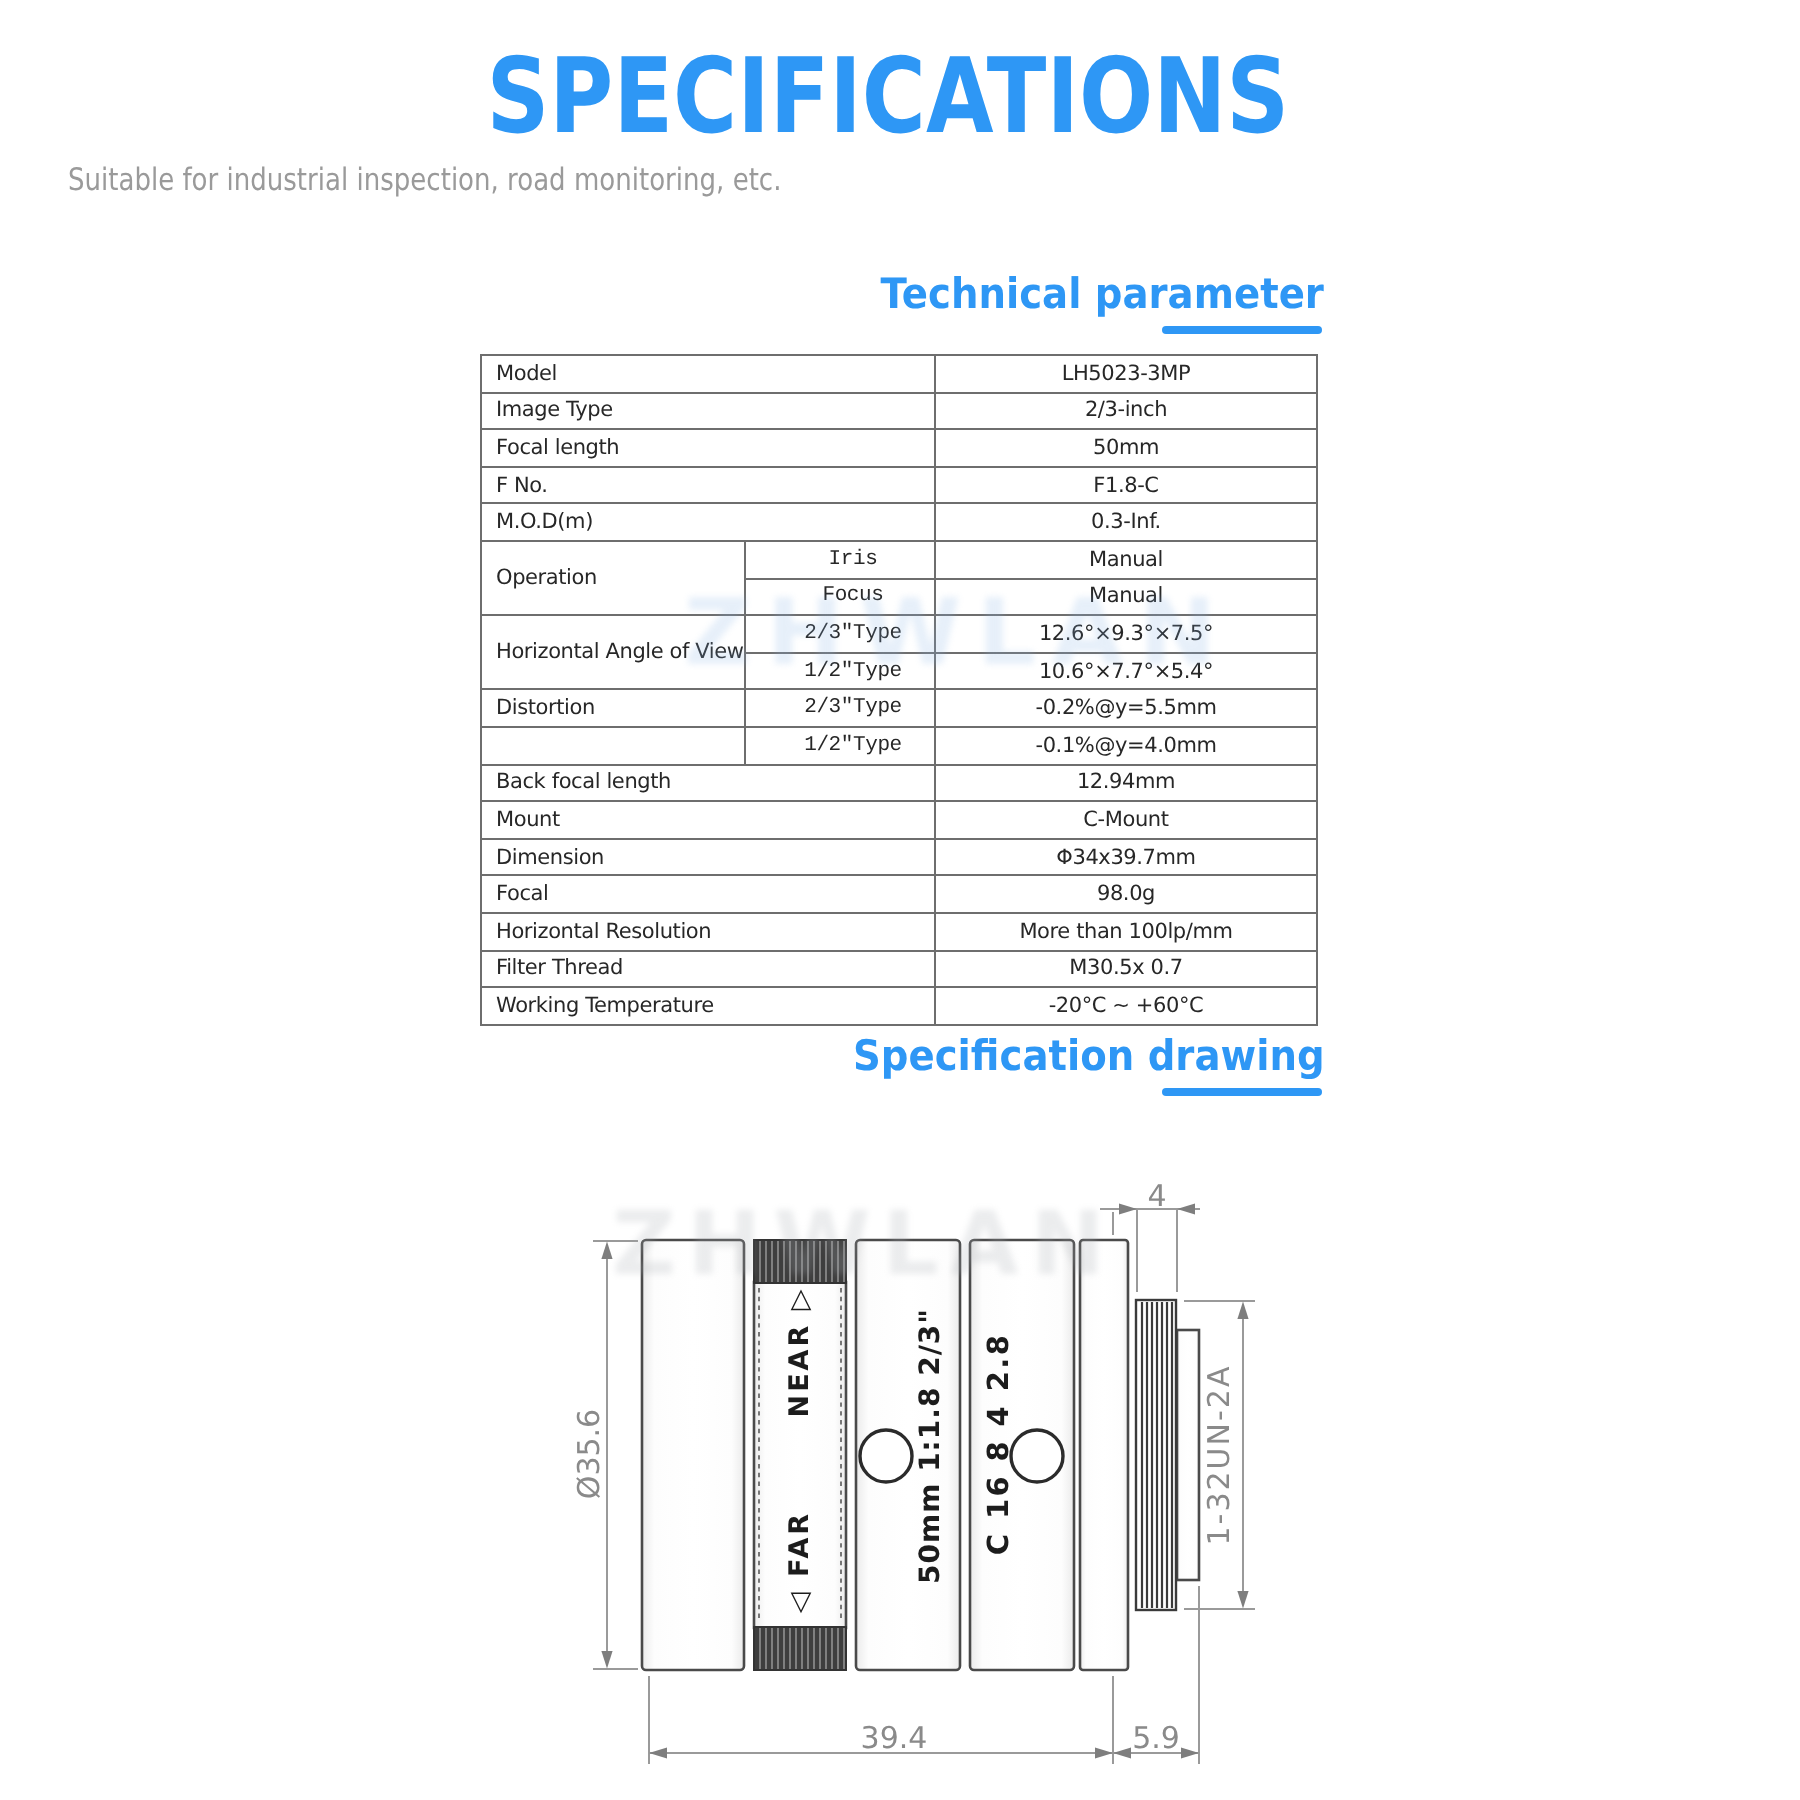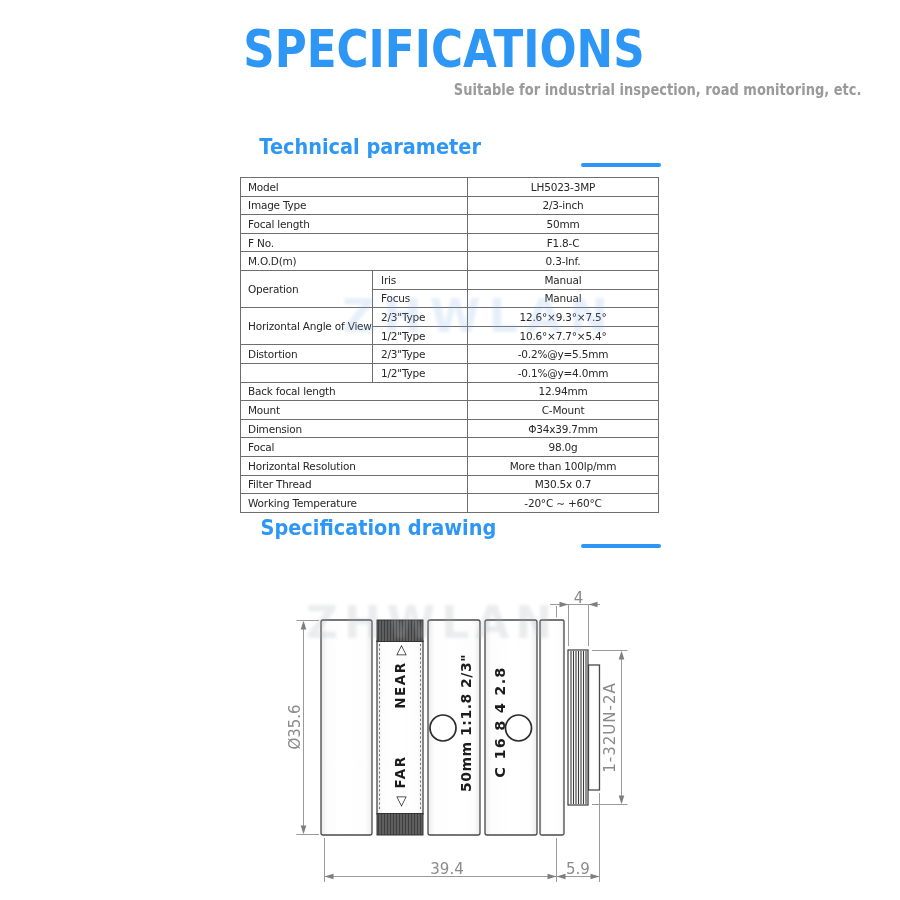--- a/index.html
+++ b/index.html
@@ -8,43 +8,43 @@
     font-family:"DejaVu Sans","Liberation Sans",sans-serif;
     overflow:hidden;
   }
   .abs{position:absolute;}
   
   .title-wrap{left:0;right:12px;top:22px;text-align:center;}
   .title{
     display:inline-block;font-size:52px;font-weight:bold;line-height:54px;
     transform:scaleX(0.84);transform-origin:center;letter-spacing:0px;white-space:nowrap;
   }
-  .subtitle-wrap{left:0;right:0;top:80px;text-align:right;font-weight:bold;}
+  .subtitle-wrap{left:0;right:0;top:80px;text-align:left;}
   .subtitle{
     display:inline-block;font-size:15.5px;color:#9a9a9a;line-height:20px;
     transform:scaleX(0.84);transform-origin:center;white-space:nowrap;
   }
   
-  .sec-head{left:240px;width:422px;text-align:left;}
+  .sec-head{left:240px;width:422px;text-align:right;}
   .sec-head .txt{
     display:inline-block;font-size:21px;font-weight:bold;line-height:25px;
     transform:scaleX(0.92);transform-origin:right center;white-space:nowrap;
   }
   .sec-head .underline{
     display:block;margin:3px 1px 0 auto;width:80px;height:3.5px;border-radius:2px;
   }
   
   .spec-table-wrap{left:240px;top:177px;}
   table.spec{border-collapse:collapse;table-layout:fixed;width:418px;background:#fff;}
   table.spec td{
     border:1px solid #6e6e6e;height:17.6px;font-size:10.5px;color:#272727;
     padding:0 5px;line-height:12px;letter-spacing:-0.2px;white-space:nowrap;overflow:visible;
   }
   table.spec td.label{text-align:left;padding-left:7px;}
-  table.spec td.sub{text-align:left;padding-left:8px;}
+  table.spec td.sub{text-align:center;padding-left:18px;font-family:Liberation Mono, monospace;}
   table.spec td.value{text-align:center;}
   table.spec td.bold{font-weight:normal;}
   
   .drawing-wrap{left:280px;top:585px;width:360px;height:310px;}
   
   .wm{pointer-events:none;font-weight:bold;white-space:nowrap;filter:blur(1.5px);}
   .wm1{left:342px;top:289px;font-size:46px;letter-spacing:8px;color:#86b2e4;opacity:0.20;}
   .wm2{left:306px;top:597px;font-size:44px;letter-spacing:6px;color:#a7acb2;opacity:0.22;}
 </style>
 </head>

